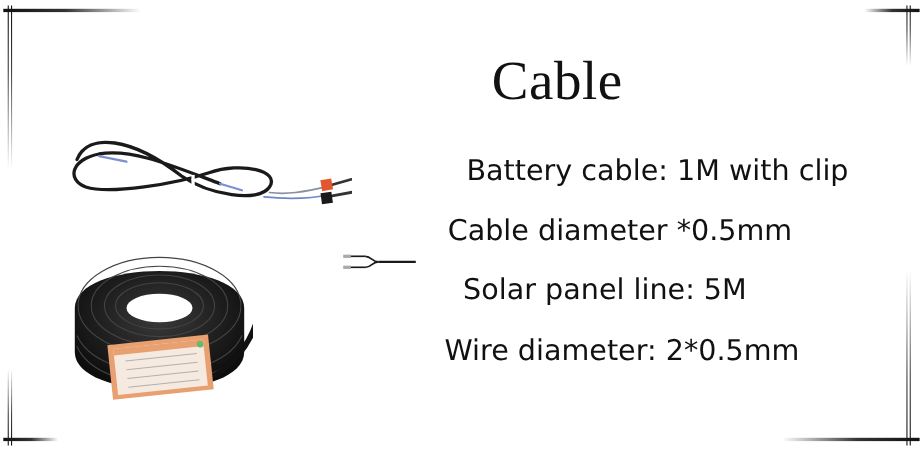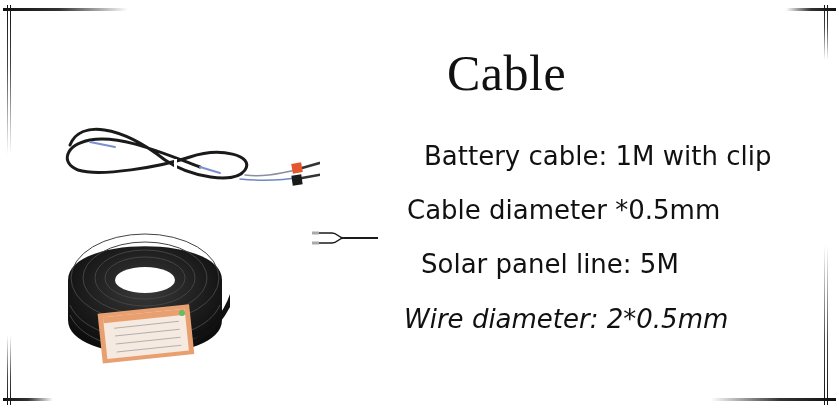--- a/index.html
+++ b/index.html
@@ -22,21 +22,21 @@
     .right-top-v { left: 824px; top: 5px; height: 55px; }
     .right-top-v .l1, .right-top-v .l2 { background: linear-gradient(to bottom, #111 0%, #444 40%, rgba(255,255,255,0) 100%); }
     .right-bot-v { left: 824px; top: 245px; height: 160px; }
     .right-bot-v .l1, .right-bot-v .l2 { background: linear-gradient(to top, #111 0%, #444 40%, rgba(255,255,255,0) 100%); }
 
     .title { position: absolute; left: 447px; top: 44px; font-size: 50px; color: #111; font-family: Liberation Serif, serif; letter-spacing: 0.5px; }
     .spec { position: absolute; font-size: 26px; color: #111; white-space: nowrap; }
     .spec-0 { left: 424px; top: 141px; }
     .spec-1 { left: 407px; top: 195px; }
     .spec-2 { left: 405px; top: 249px; margin-left: 16px; }
-    .spec-3 { left: 404px; top: 304px; font-style: italic; }
+    .spec-3 { left: 404px; top: 304px; }
 
     .img { position: absolute; }
     .battery-cable { left: 60px; top: 115px; width: 250px; width: 260px; height: 80px; }
     .coil { left: 60px; top: 210px; width: 170px; height: 170px; }
     .splitter { left: 310px; top: 228px; width: 70px; height: 22px; }
   </style>
 </head>
 <body>
 
 <div class="hline top-left-h"></div>

